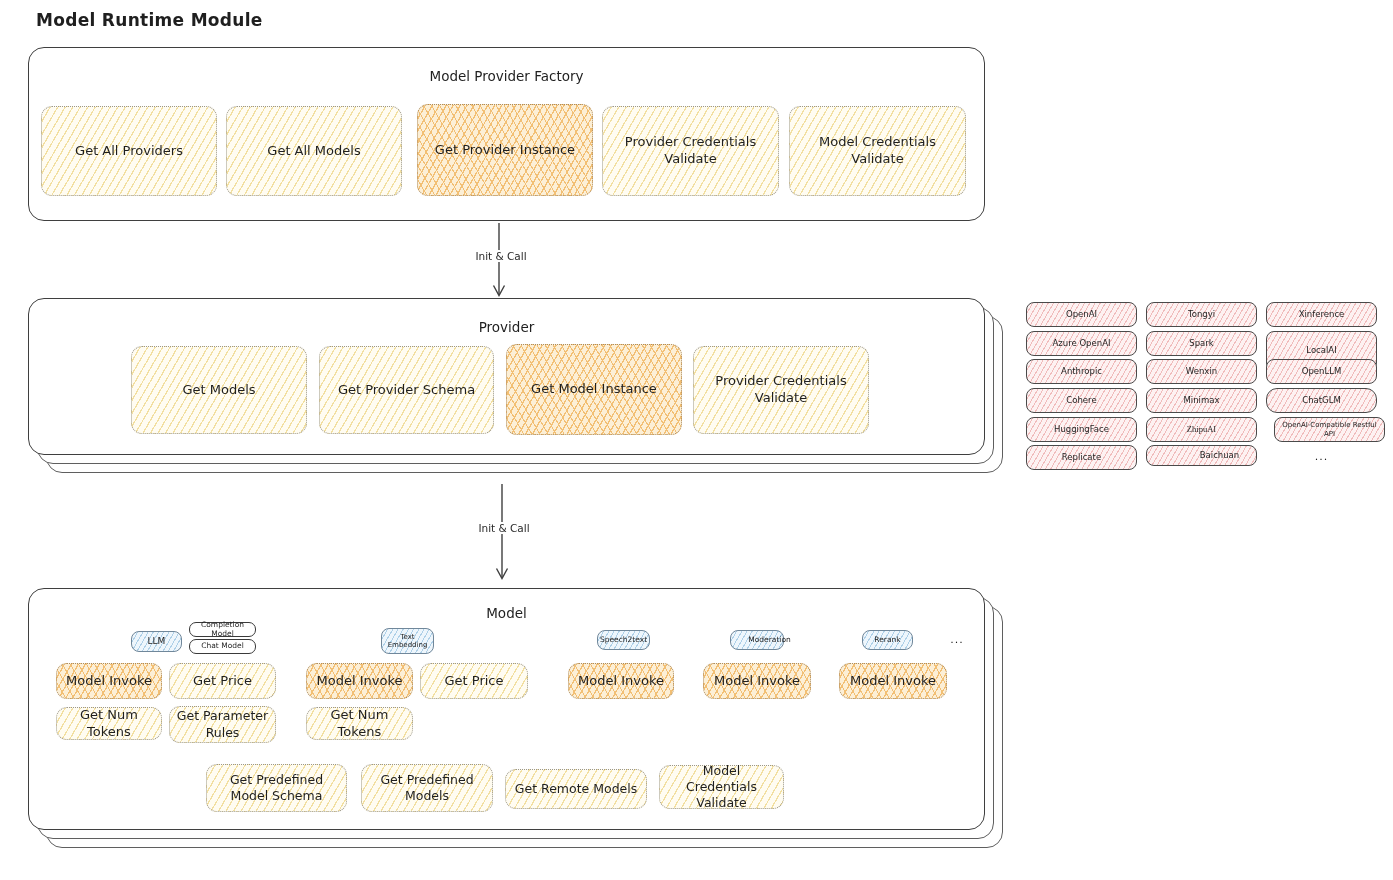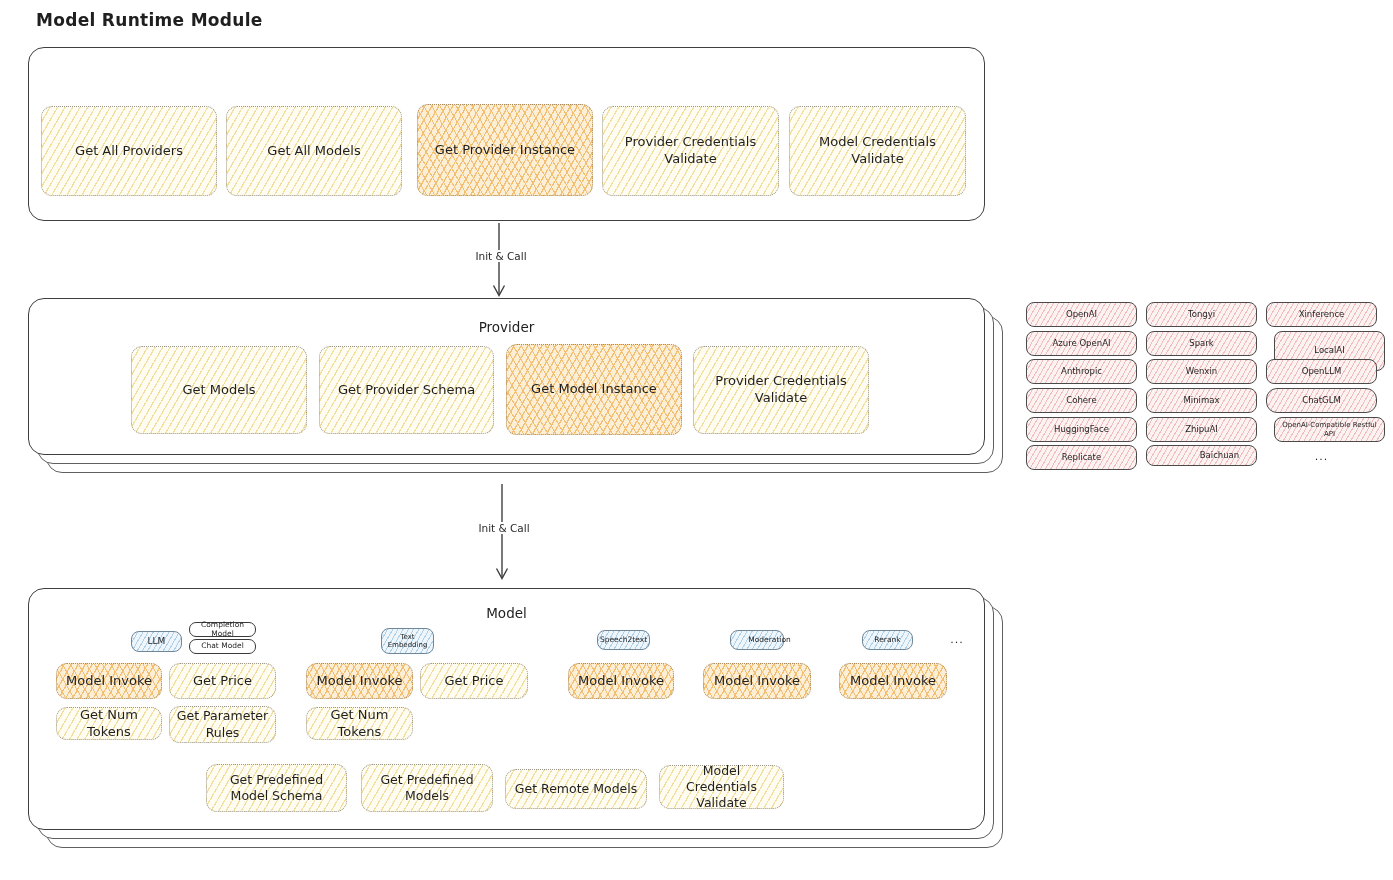--- a/index.html
+++ b/index.html
@@ -58,20 +58,21 @@
   .arrow-label{
     position:absolute;font-size:10.5px;text-align:center;background:#fff;color:#2a2a2a;padding:0 2px;
   }
 </style>
 </head>
 <body>
 
 <div class="page-title">Model Runtime Module</div>
 
 <div class="panel" style="left:28px;top:47px;width:957px;height:174px;">
+  <div class="panel-title" style="top:20px;">Model Provider Factory</div>
   <div class="node n-yellow" style="left:197px;top:58px;width:176px;height:90px;">Get All Models</div>
   <div class="node n-yellow" style="left:12px;top:58px;width:176px;height:90px;">Get All Providers</div>
   <div class="node n-orange" style="left:388px;top:56px;width:176px;height:92px;">Get Provider Instance</div>
   <div class="node n-yellow" style="left:573px;top:58px;width:177px;height:90px;">Provider Credentials Validate</div>
   <div class="node n-yellow" style="left:760px;top:58px;width:177px;height:90px;">Model Credentials Validate</div>
 </div>
 
 <svg class="arrow" style="left:491px;top:223px;" width="16" height="74" viewBox="0 0 16 74">
   <line x1="8" y1="0" x2="8" y2="71" stroke="#3f3f3f" stroke-width="1.4"></line>
   <path d="M2.5 62.5 L8 72.5 L13.5 62.5" fill="none" stroke="#3f3f3f" stroke-width="1.4"></path>
@@ -92,25 +93,25 @@
 <div class="pill p-pink" style="left:1026px;top:331px;width:111px;height:25px;">Azure OpenAI</div>
 <div class="pill p-pink" style="left:1026px;top:359px;width:111px;height:25px;">Anthropic</div>
 <div class="pill p-pink" style="left:1026px;top:388px;width:111px;height:25px;">Cohere</div>
 <div class="pill p-pink" style="left:1026px;top:417px;width:111px;height:25px;">HuggingFace</div>
 <div class="pill p-pink" style="left:1026px;top:445px;width:111px;height:25px;">Replicate</div>
 
 <div class="pill p-pink" style="left:1146px;top:302px;width:111px;height:25px;">Tongyi</div>
 <div class="pill p-pink" style="left:1146px;top:331px;width:111px;height:25px;">Spark</div>
 <div class="pill p-pink" style="left:1146px;top:359px;width:111px;height:25px;">Wenxin</div>
 <div class="pill p-pink" style="left:1146px;top:388px;width:111px;height:25px;">Minimax</div>
-<div class="pill p-pink" style="left:1146px;top:417px;width:111px;height:25px;">ZhipuAI</div>
+<div class="pill p-pink" style="left:1146px;top:417px;width:111px;height:25px;font-family:Liberation Serif, serif;">ZhipuAI</div>
 <div class="pill p-pink" style="left:1146px;top:445px;width:111px;height:21px;padding-left:39px;">Baichuan</div>
 
 <div class="pill p-pink" style="left:1266px;top:302px;width:111px;height:25px;">Xinference</div>
-<div class="pill p-pink" style="left:1266px;top:331px;width:111px;height:40px;margin-left:8px;">LocalAI</div>
+<div class="pill p-pink" style="left:1266px;top:331px;width:111px;height:40px;">LocalAI</div>
 <div class="pill p-pink" style="left:1266px;top:359px;width:111px;height:25px;">OpenLLM</div>
 <div class="pill p-pink" style="left:1266px;top:388px;width:111px;height:25px;border-radius:11px;">ChatGLM</div>
 <div class="pill p-pink tiny" style="left:1266px;top:417px;width:111px;height:25px;margin-left:8px;">OpenAI-Compatible Restful API</div>
 <div class="dots" style="left:1266px;top:450px;width:111px;">...</div>
 
 <svg class="arrow" style="left:494px;top:484px;" width="16" height="96" viewBox="0 0 16 96">
   <line x1="8" y1="0" x2="8" y2="93" stroke="#3f3f3f" stroke-width="1.4"></line>
   <path d="M2.5 84.5 L8 94.5 L13.5 84.5" fill="none" stroke="#3f3f3f" stroke-width="1.4"></path>
 </svg>
 <div class="arrow-label" style="left:471px;top:522px;width:62px;">Init &amp; Call</div>

